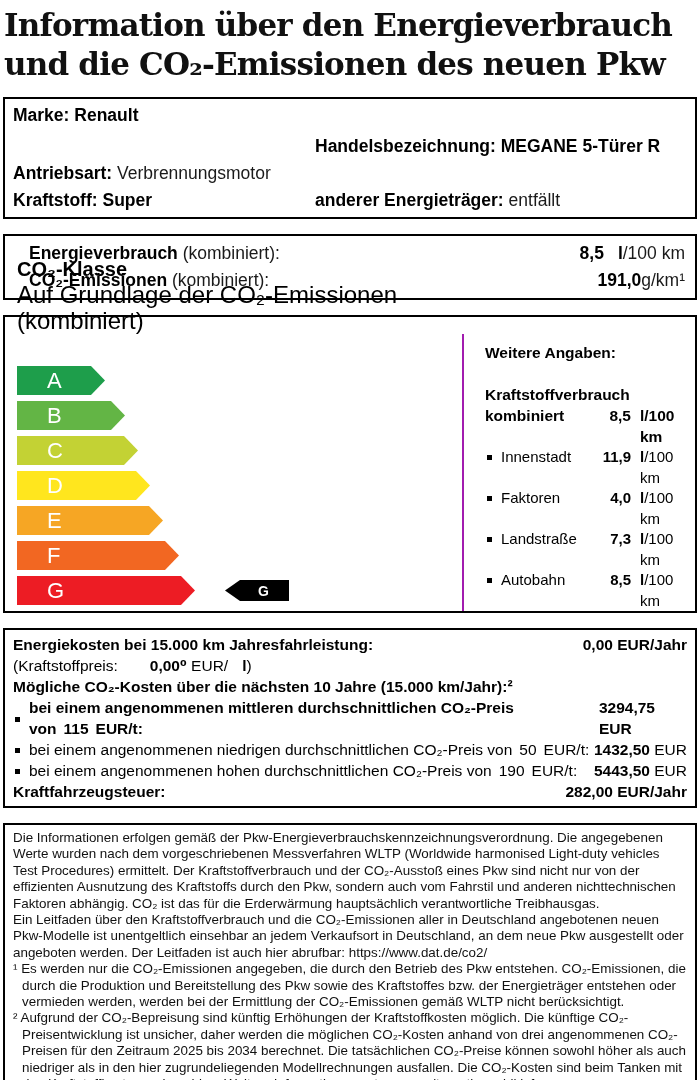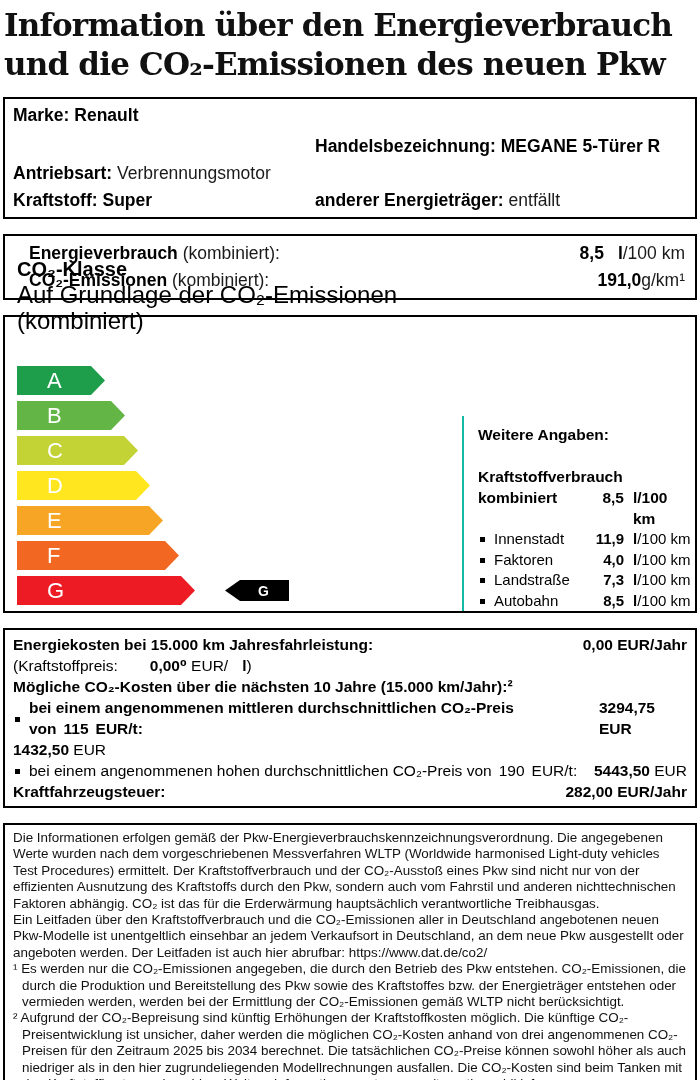--- a/index.html
+++ b/index.html
@@ -48,22 +48,22 @@
     clip-path:polygon(0 0, calc(100% - 14px) 0, 100% 50%, calc(100% - 14px) 100%, 0 100%);
   }
   .pointer {
     position:absolute; left:208px; top:4px; width:64px; height:21px;
     background:#000; color:#fff; font-weight:bold; font-size:14px;
     display:flex; align-items:center; justify-content:center;
     padding-left:13px;
     clip-path:polygon(0 50%, 15px 0, 100% 0, 100% 100%, 15px 100%);
   }
   .panel {
-    width:233px; border-left:2px solid #14b8a6;
-    padding:10px 4px 0 14px; font-size:15px; color:#000;
+    width:233px; border-left:2px solid #a21caf;
+    padding:10px 4px 0 21px; font-size:15px; color:#000;
   }
   .panel-title { font-weight:bold; font-size:15.5px; margin-bottom:22px; }
   .panel-head { font-weight:bold; font-size:15.5px; line-height:21px; }
   .panel-row-komb {
     display:grid; grid-template-columns:104px 42px 1fr;
     font-weight:bold; line-height:21px; font-size:15.5px;
   }
   .panel-row {
     display:grid; grid-template-columns:16px 88px 42px 1fr; line-height:20.5px;
   }
@@ -209,20 +209,24 @@
       <b>Mögliche CO₂-Kosten über die nächsten 10 Jahre (15.000 km/Jahr):²</b>
     </div>
     <div class="c-row">
       <span class="c-left">
           <span class="csq"></span>
           <b><span>bei einem angenommenen mittleren durchschnittlichen CO₂-Preis von</span><span class="price">115</span><span>EUR/t:</span></b>
         </span>
       <b>3294,75 EUR</b>
     </div>
     <div class="c-row">
+      <span class="c-left">
+          <span class="csq"></span>
+          <span><span>bei einem angenommenen niedrigen durchschnittlichen CO₂-Preis von</span><span class="price">50</span><span>EUR/t:</span></span>
+        </span>
       <span><b>1432,50</b><span class="reg"> EUR</span></span>
     </div>
     <div class="c-row">
       <span class="c-left">
           <span class="csq"></span>
           <span><span>bei einem angenommenen hohen durchschnittlichen CO₂-Preis von</span><span class="price">190</span><span>EUR/t:</span></span>
         </span>
       <span><b>5443,50</b><span class="reg"> EUR</span></span>
     </div>
     <div class="c-row">

